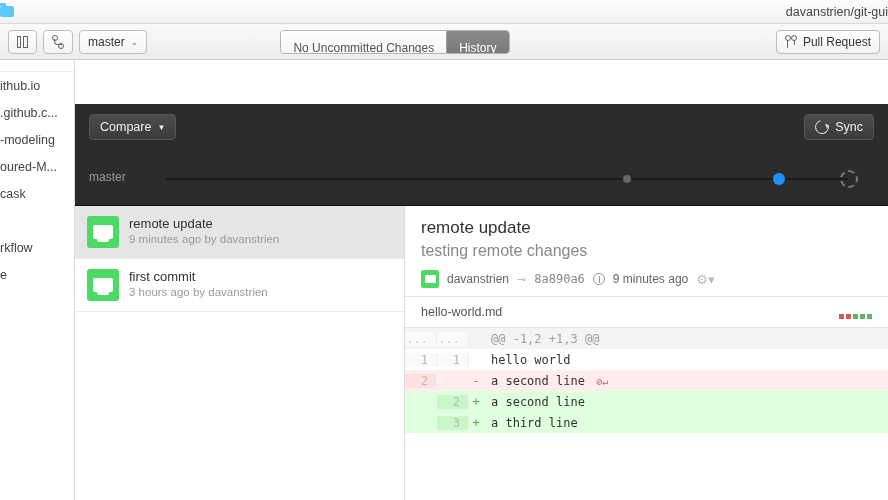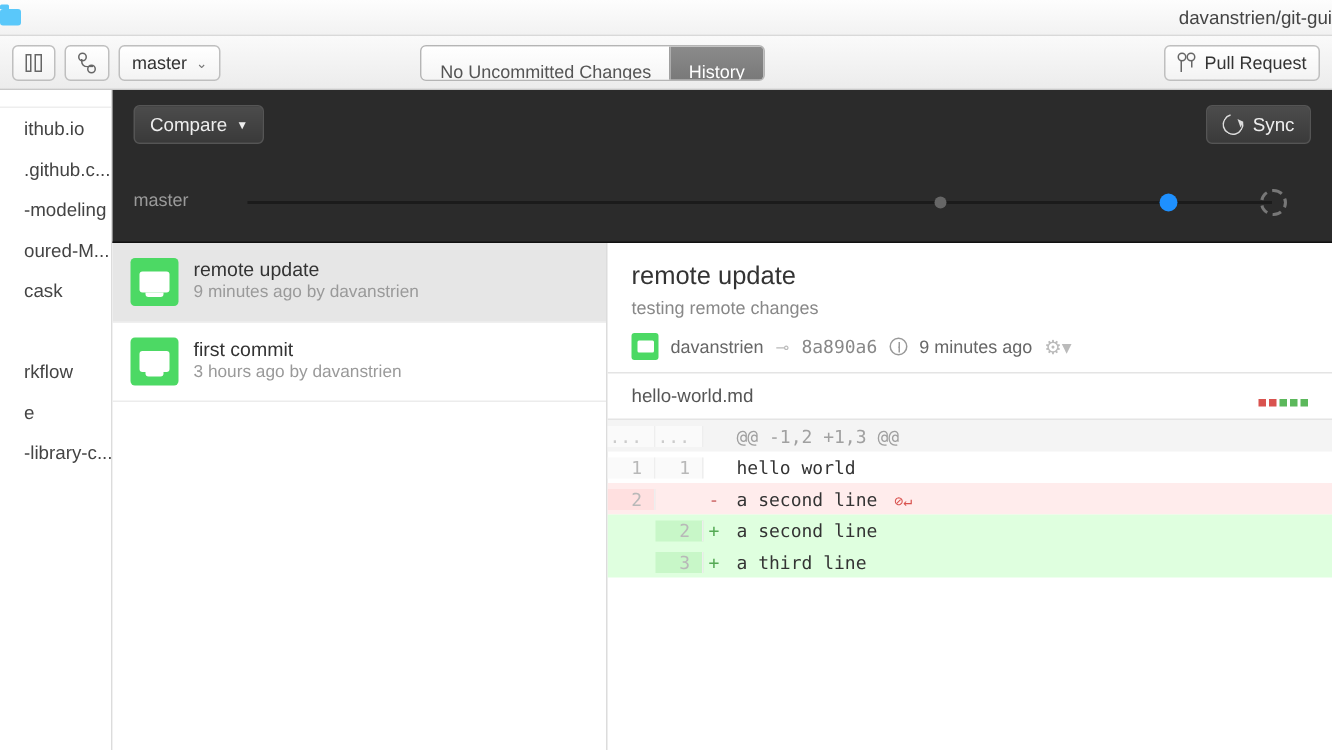--- a/index.html
+++ b/index.html
@@ -29,23 +29,23 @@
   .icon-pr{width:12px;height:14px;position:relative;}
   .icon-pr::before{content:"";position:absolute;left:0;top:0;width:4px;height:4px;border:1px solid #666;border-radius:50%;}
   .icon-pr::after{content:"";position:absolute;right:0;top:0;width:4px;height:4px;border:1px solid #666;border-radius:50%;}
   .icon-pr b{position:absolute;left:2px;top:5px;width:1px;height:8px;background:#666;}
   .icon-pr i{position:absolute;right:2px;top:5px;width:1px;height:5px;background:#666;}
 
   .body { display:flex; height:440px; }
   .leftcol { width:75px; border-right:1px solid #dcdcdc; background:#fff; overflow:hidden;}
   .leftcol .hidden{height:12px;border-bottom:1px solid #eee;}
   .leftcol ul{list-style:none;}
-  .leftcol li{height:27px;display:flex;align-items:center;padding-left:16px;font-size:12.5px;color:#444;white-space:nowrap;overflow:hidden;}
-
-  .main { flex:1; display:flex; flex-direction:column; }
+  .leftcol li{height:27px;display:flex;align-items:center;padding-left:0;font-size:12.5px;color:#444;white-space:nowrap;overflow:hidden;}
+
+  .main { flex:1; display:flex; flex-direction:column;margin-top:44px; }
   .darkbar { background:#2b2b2b; height:46px; display:flex; align-items:center; padding:0 14px;}
   .compare{height:26px;border:1px solid #555;border-radius:4px;background:linear-gradient(#4c4c4c,#3a3a3a);color:#eee;display:flex;align-items:center;padding:0 10px;font-size:12.5px;gap:6px;}
   .compare .tri{font-size:8px;}
   .sync{margin-left:auto;height:26px;border:1px solid #555;border-radius:4px;background:linear-gradient(#4c4c4c,#3a3a3a);color:#eee;display:flex;align-items:center;padding:0 10px;font-size:12.5px;gap:6px;}
   .icon-sync{width:14px;height:14px;border:1.5px solid #ddd;border-radius:50%;border-top-color:transparent;position:relative;transform:rotate(30deg);}
   .icon-sync::after{content:"";position:absolute;top:-2px;right:-2px;border:3px solid transparent;border-bottom-color:#ddd;transform:rotate(40deg);}
   .timeline{background:#2b2b2b;height:56px;position:relative;border-bottom:1px solid #111;}
   .timeline .lbl{position:absolute;left:14px;top:20px;color:#9a9a9a;font-size:12px;}
   .timeline .track{position:absolute;left:90px;right:40px;top:28px;height:2px;background:#1b1b1b;}
   .timeline .dot{position:absolute;width:8px;height:8px;border-radius:50%;background:#666;top:-3px;}
@@ -58,21 +58,21 @@
   .commit.selected{background:#e6e6e6;}
   .avatar{width:32px;height:32px;background:#4cd964;border-radius:3px;display:flex;align-items:center;justify-content:center;}
   .avatar i{width:20px;height:14px;background:#fff;border-radius:2px;position:relative;}
   .avatar i::after{content:"";position:absolute;left:4px;right:4px;bottom:-3px;height:3px;background:#fff;border-radius:0 0 2px 2px;}
   .commit .t{font-size:13px;color:#333;}
   .commit .s{font-size:11.5px;color:#9a9a9a;margin-top:2px;}
 
   .detail{flex:1;display:flex;flex-direction:column;overflow:hidden;}
   .dhead{padding:12px 16px 8px;}
   .dhead h2{font-size:17px;font-weight:400;color:#333;}
-  .dhead .desc{font-size:12px;color:#888;margin-top:4px;}
+  .dhead .desc{font-size:16px;color:#888;margin-top:4px;}
   .meta{display:flex;align-items:center;gap:8px;margin-top:10px;font-size:12px;color:#666;}
   .meta .avs{width:18px;height:18px;background:#4cd964;border-radius:2px;display:flex;align-items:center;justify-content:center;}
   .meta .avs i{width:11px;height:8px;background:#fff;border-radius:1px;}
   .meta .sha-ic{color:#bbb;font-size:11px;}
   .meta .sha{font-family:Menlo,monospace;color:#888;}
   .meta .clock{width:12px;height:12px;border:1px solid #999;border-radius:50%;position:relative;}
   .meta .clock::after{content:"";position:absolute;left:5px;top:2px;width:1px;height:4px;background:#999;box-shadow:0 3px 0 0 #999;}
   .meta .gear{color:#bbb;font-size:13px;}
   .filebar{border-top:1px solid #e4e4e4;border-bottom:1px solid #e4e4e4;padding:8px 16px;font-size:12.5px;color:#555;display:flex;align-items:flex-end;}
   .dots{margin-left:auto;display:flex;gap:2px;}
@@ -136,21 +136,20 @@
     <div class="hidden"></div>
     <ul id="repo-list">
         <li>ithub.io</li>
         <li>.github.c...</li>
         <li>-modeling</li>
         <li>oured-M...</li>
         <li>cask</li>
         <li></li>
         <li>rkflow</li>
         <li>e</li>
-        <li>-library-c...</li>
       </ul>
   </div>
 
   <div class="main">
     <div class="darkbar">
       <div class="compare">
         <span>Compare</span>
         <span class="tri">▼</span>
       </div>
       <div class="sync">

